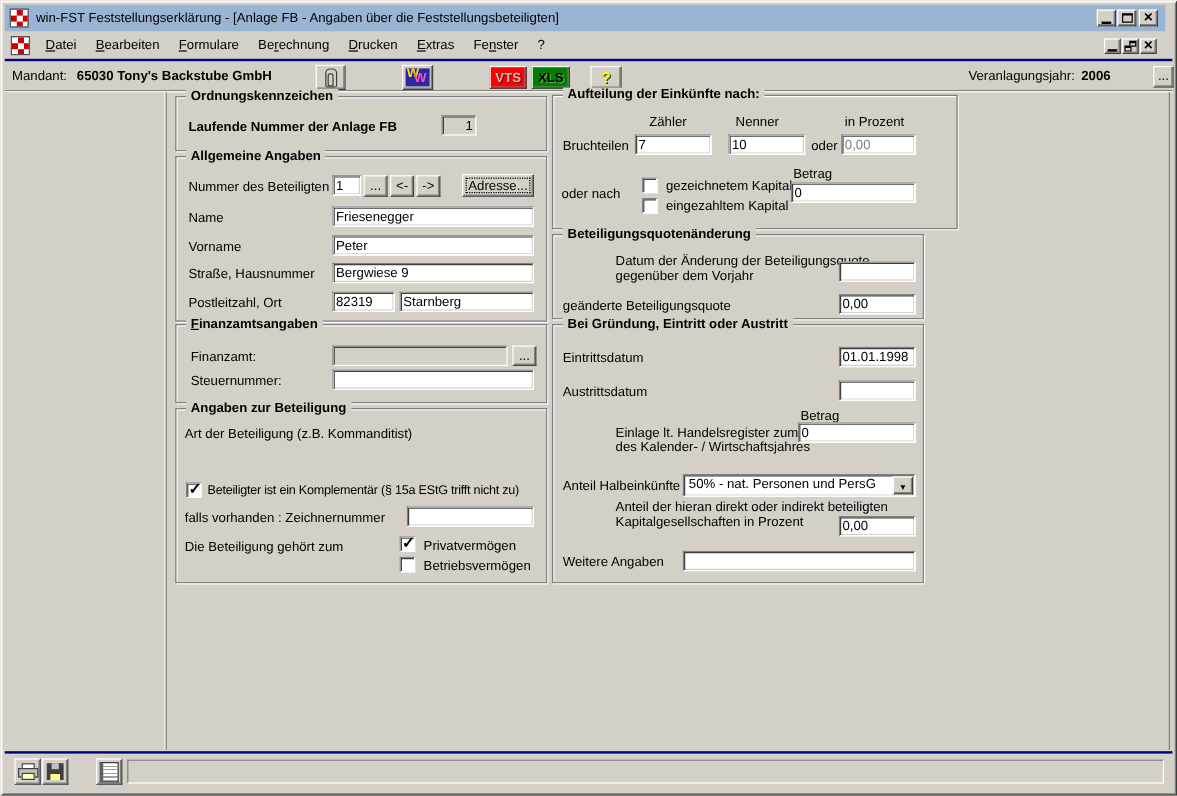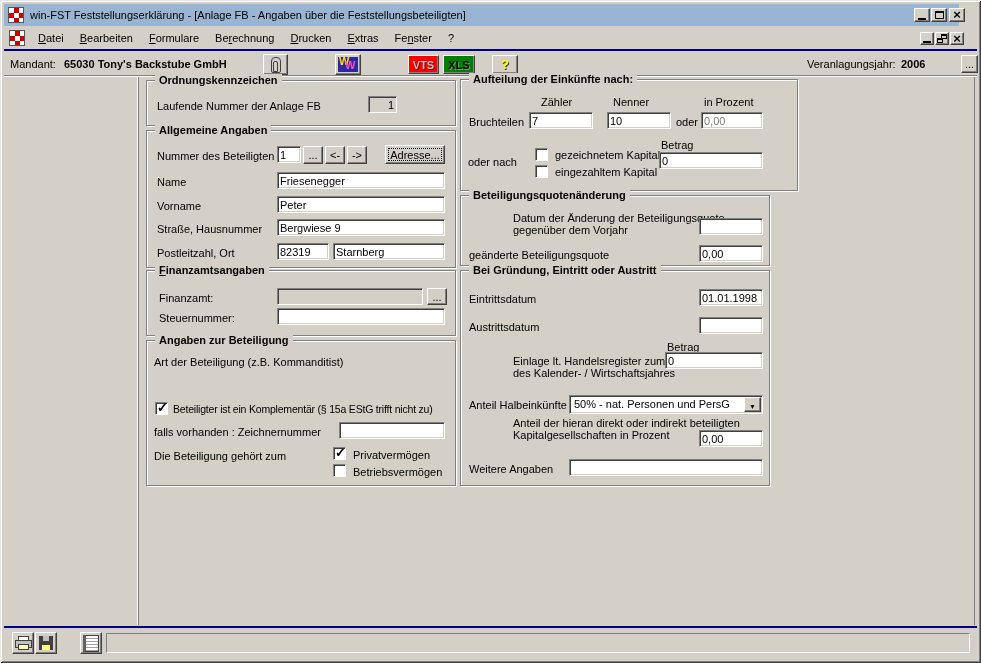--- a/index.html
+++ b/index.html
@@ -1,21 +1,21 @@
 <!DOCTYPE html>
 <html style="--titlebar: #9ab5d3; --separator: #000080; --vts_bg: #ff0000; --xls_bg: #008000;"><head>
 <meta charset="utf-8">
 <style>
   html,body{margin:0;padding:0;background:#808080;}
   #screen{position:relative;width:981px;height:663px;background:#d4d0c8;
     font-family:"Liberation Sans",sans-serif;font-size:11px;color:#000;overflow:hidden;
     box-shadow:inset 1px 1px 0 #e8e6e0,inset -1px -1px 0 #404040,inset 2px 2px 0 #fff,inset -2px -2px 0 #808080;}
   .abs{position:absolute;}
   
-  .titlebar{position:absolute;left:4px;top:4px;width:955px;height:22px;background:var(--titlebar,#9ab5d3);}
+  .titlebar{position:absolute;left:4px;top:4px;width:955px;height:22px;background:var(--titlebar,#9ab5d3);padding-left:12px;}
   .title-text{position:absolute;left:26px;top:5px;white-space:nowrap;}
   .app-icon{position:absolute;width:16px;height:16px;border:1px solid #555;box-sizing:border-box;
     background:repeating-conic-gradient(#cc0000 0 25%,#fff 0 50%);background-size:10px 10px;}
   .tbtn{position:absolute;width:16px;height:14px;background:#d4d0c8;border:1px solid;border-color:#fff #404040 #404040 #fff;
     box-shadow:inset -1px -1px 0 #808080;box-sizing:border-box;display:flex;align-items:center;justify-content:center;}
   .mbtn{width:14px;height:13px;}
   .ic-min{display:block;width:8px;height:2px;background:#000;margin-top:7px;}
   .ic-max{display:block;width:9px;height:8px;border:1px solid #000;border-top-width:2px;box-sizing:border-box;}
   .ic-restore{position:relative;display:block;width:10px;height:9px;}
   .ic-restore::before{content:"";position:absolute;right:0;top:0;width:6px;height:5px;border:1px solid #000;border-top-width:2px;background:#d4d0c8;box-sizing:border-box;}
@@ -39,21 +39,21 @@
   .ic-ww::before{content:"W";position:absolute;left:1px;top:-2px;color:#ffe000;font-weight:bold;font-size:11px;}
   .ic-ww::after{content:"W";position:absolute;left:7px;top:2px;color:#ff50c0;font-weight:bold;font-size:11px;}
   
   .left-panel{position:absolute;left:4px;top:77px;width:134px;height:548px;background:#d4d0c8;
     border-right:1px solid #808080;box-shadow:inset -1px 0 0 #fff;}
   .hline{position:absolute;left:4px;width:973px;height:1px;}
   .grp{position:absolute;border:1px solid #808080;box-shadow:1px 1px 0 #fff,inset 1px 1px 0 #fff;box-sizing:border-box;}
   .grp-title{position:absolute;top:-7px;left:8px;background:#d4d0c8;padding:0 4px;font-weight:bold;white-space:nowrap;}
   .lbl{position:absolute;white-space:nowrap;}
   .lbl.wrap{white-space:normal;line-height:12px;margin-left:44px;}
-  .lbl.b{font-weight:normal;}
+  .lbl.b{font-weight:bold;}
   .tight{font-size:10.5px;letter-spacing:-0.2px;}
   .field{position:absolute;height:17px;background:#fff;color:#000;padding:0 2px;margin:0;
     font-family:"Liberation Sans",sans-serif;font-size:11px;border:1px solid;border-color:#808080 #fff #fff #808080;
     box-shadow:inset 1px 1px 0 #404040,inset -1px -1px 0 #d4d0c8;box-sizing:border-box;}
   .field.ro{background:#d4d0c8;}
   .field.dis{background:#d4d0c8;color:#808080;}
   .field.gtext{color:#808080;}
   .field.tr{text-align:right;}
   .btn{position:absolute;background:#d4d0c8;border:1px solid;border-color:#fff #404040 #404040 #fff;
     box-shadow:inset -1px -1px 0 #808080;box-sizing:border-box;font-family:"Liberation Sans",sans-serif;font-size:11px;

